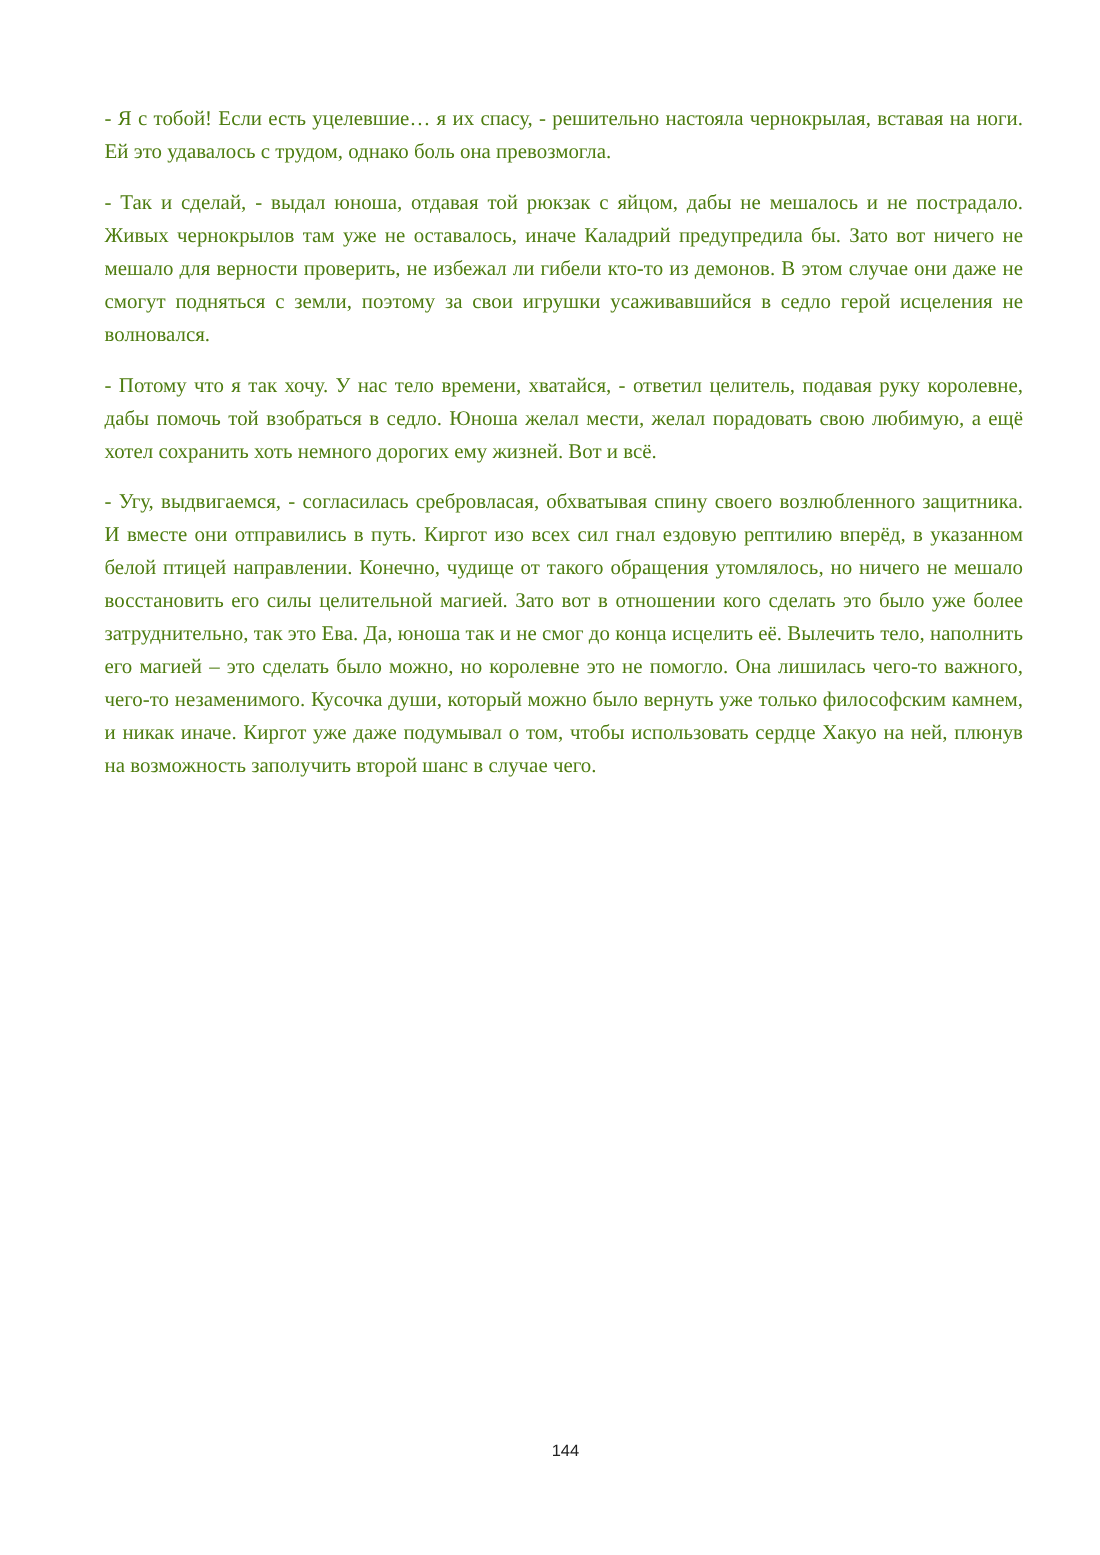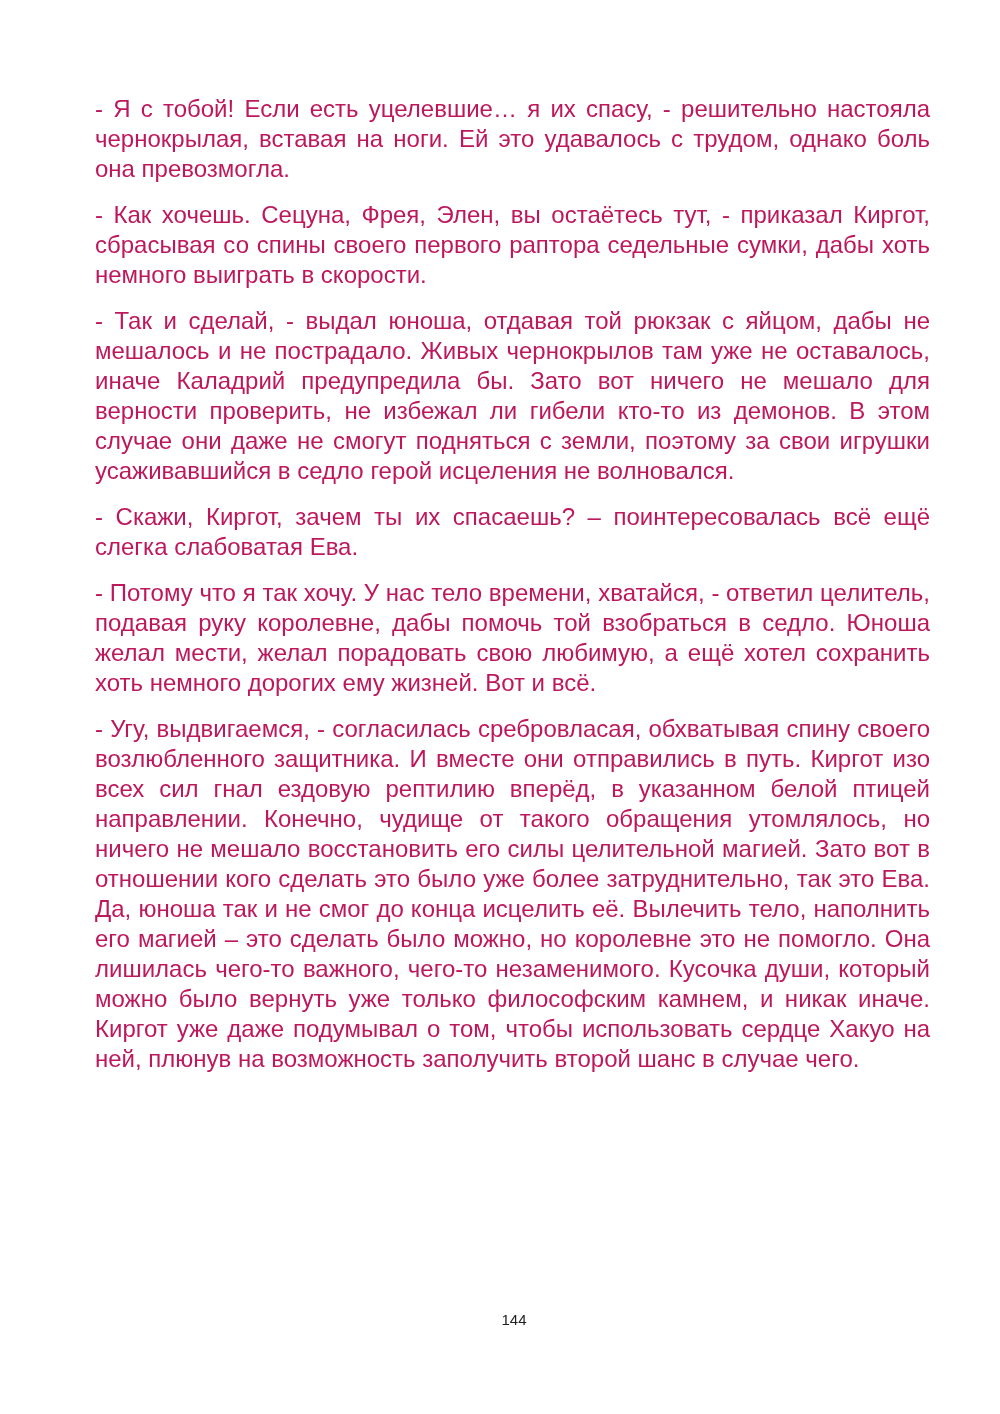--- a/index.html
+++ b/index.html
@@ -1,37 +1,35 @@
 <!DOCTYPE html>
 <html><head>
   <meta charset="utf-8">
   <style>
     html, body { margin: 0; padding: 0; background: #ffffff; }
     body { width: 1000px; height: 1414px; position: relative; overflow: hidden; }
     .page { position: absolute; left: 95px; top: 94px; width: 835px; }
     .para {
-      font-family: Liberation Sans, sans-serif;
-      font-size: 24px;
+      font-family: Liberation Serif, serif;
+      font-size: 19px;
       line-height: 30px;
-      color: #be185d;
+      color: #4d7c0f;
       text-align: justify;
       margin: 0 0 16px 0;
     }
     .page-number {
       position: absolute; left: 0; width: 1000px; top: 1311px;
       text-align: center;
       font-family: "Liberation Sans", sans-serif;
       font-size: 15px; color: #222; margin-left: 14px;
     }
   </style>
 </head>
 <body>
 
 <div class="page">
   <p class="para">- Я с тобой! Если есть уцелевшие… я их спасу, - решительно настояла чернокрылая, вставая на ноги. Ей это удавалось с трудом, однако боль она превозмогла.</p>
-  <p class="para">- Как хочешь. Сецуна, Фрея, Элен, вы остаётесь тут, - приказал Киргот, сбрасывая со спины своего первого раптора седельные сумки, дабы хоть немного выиграть в скорости.</p>
   <p class="para">- Так и сделай, - выдал юноша, отдавая той рюкзак с яйцом, дабы не мешалось и не пострадало. Живых чернокрылов там уже не оставалось, иначе Каладрий предупредила бы. Зато вот ничего не мешало для верности проверить, не избежал ли гибели кто-то из демонов. В этом случае они даже не смогут подняться с земли, поэтому за свои игрушки усаживавшийся в седло герой исцеления не волновался.</p>
-  <p class="para">- Скажи, Киргот, зачем ты их спасаешь? – поинтересовалась всё ещё слегка слабоватая Ева.</p>
   <p class="para">- Потому что я так хочу. У нас тело времени, хватайся, - ответил целитель, подавая руку королевне, дабы помочь той взобраться в седло. Юноша желал мести, желал порадовать свою любимую, а ещё хотел сохранить хоть немного дорогих ему жизней. Вот и всё.</p>
   <p class="para">- Угу, выдвигаемся, - согласилась сребровласая, обхватывая спину своего возлюбленного защитника. И вместе они отправились в путь. Киргот изо всех сил гнал ездовую рептилию вперёд, в указанном белой птицей направлении. Конечно, чудище от такого обращения утомлялось, но ничего не мешало восстановить его силы целительной магией. Зато вот в отношении кого сделать это было уже более затруднительно, так это Ева. Да, юноша так и не смог до конца исцелить её. Вылечить тело, наполнить его магией – это сделать было можно, но королевне это не помогло. Она лишилась чего-то важного, чего-то незаменимого. Кусочка души, который можно было вернуть уже только философским камнем, и никак иначе. Киргот уже даже подумывал о том, чтобы использовать сердце Хакуо на ней, плюнув на возможность заполучить второй шанс в случае чего.</p>
 </div>
 
 <div class="page-number">144</div>
 
 </body></html>

